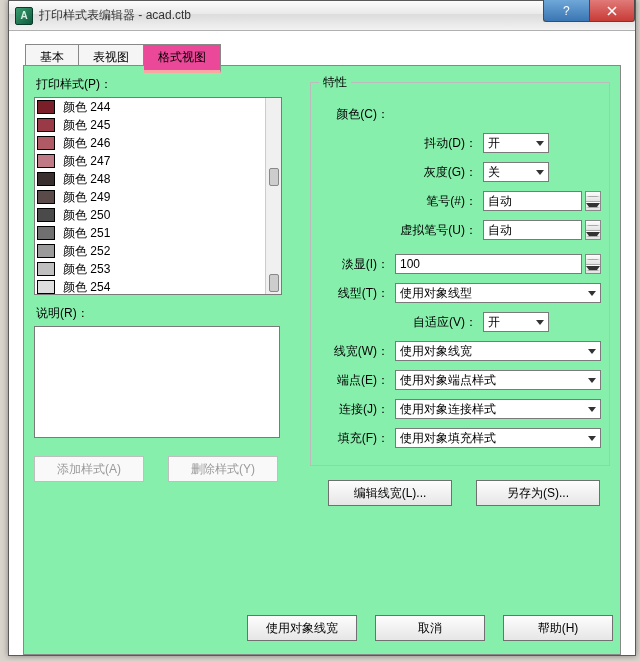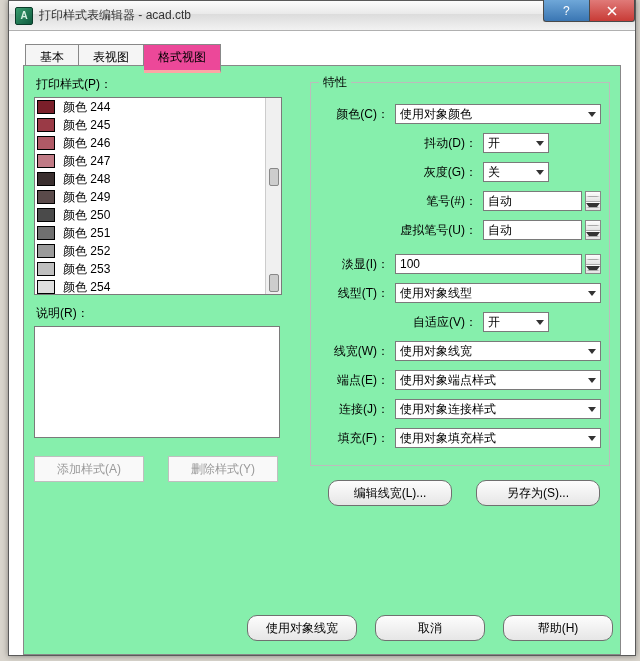--- a/index.html
+++ b/index.html
@@ -44,21 +44,21 @@
   .sel-combo { flex:1; height:20px; border:1px solid #7a7a7a; background:#fff; display:flex; align-items:center; padding:0 18px 0 4px; position:relative; }
   .sel-combo::after { content:""; position:absolute; right:4px; top:7px; border-left:4px solid transparent; border-right:4px solid transparent; border-top:5px solid #333; }
   .sel-combo.narrow { flex:0 0 66px; }
   .spin-wrap { flex:1; display:flex; align-items:center; }
   .spin-input { flex:1; height:20px; border:1px solid #7a7a7a; padding:0 4px; display:flex; align-items:center; background:#fff; }
   .spin-btns { width:16px; height:20px; margin-left:3px; display:flex; flex-direction:column; border:1px solid #888; }
   .spin-btns div { flex:1; background:linear-gradient(#fdfdfd,#e3e3e3); display:flex; align-items:center; justify-content:center; }
   .spin-btns div:first-child { border-bottom:1px solid #aaa; }
   .tri-up { border-left:3px solid transparent; border-right:3px solid transparent; border-bottom:4px solid #333; }
   .tri-dn { border-left:3px solid transparent; border-right:3px solid transparent; border-top:4px solid #333; }
-  .btn { height:26px; border:1px solid #707070; background:linear-gradient(#fdfdfd,#e6e6e6); display:inline-flex; align-items:center; justify-content:center; padding:0 10px; border-radius:10px; }
+  .btn { height:26px; border:1px solid #707070; background:linear-gradient(#fdfdfd,#e6e6e6); display:inline-flex; align-items:center; justify-content:center; padding:0 10px; border-radius:0; }
   .btnrow-right { display:flex; gap:24px; margin-top:14px; padding-left:18px; }
   .btnrow-right .btn { width:124px; }
   .bottom-btns { position:absolute; bottom:14px; right:22px; display:flex; gap:18px; }
   .bottom-btns .btn { width:110px; }
   .indent { padding-left:56px; }
 </style>
 </head>
 <body>
 
 <div class="window">
@@ -155,23 +155,20 @@
             <div class="ghost-btn">删除样式(Y)</div>
           </div>
         </div>
 
         <div class="right-col">
           <fieldset class="props">
             <legend>特性</legend>
 
             <div class="row">
               <div class="rlabel" style="width:76px">颜色(C)：</div>
-              <div class="sel-combo">
-                  <span>使用对象颜色</span>
-                </div>
             </div>
 
             <div class="row indent">
               <div class="rlabel">抖动(D)：</div>
               <div class="sel-combo narrow">
                   <span>开</span>
                 </div>
             </div>
             <div class="row indent">
               <div class="rlabel">灰度(G)：</div>

